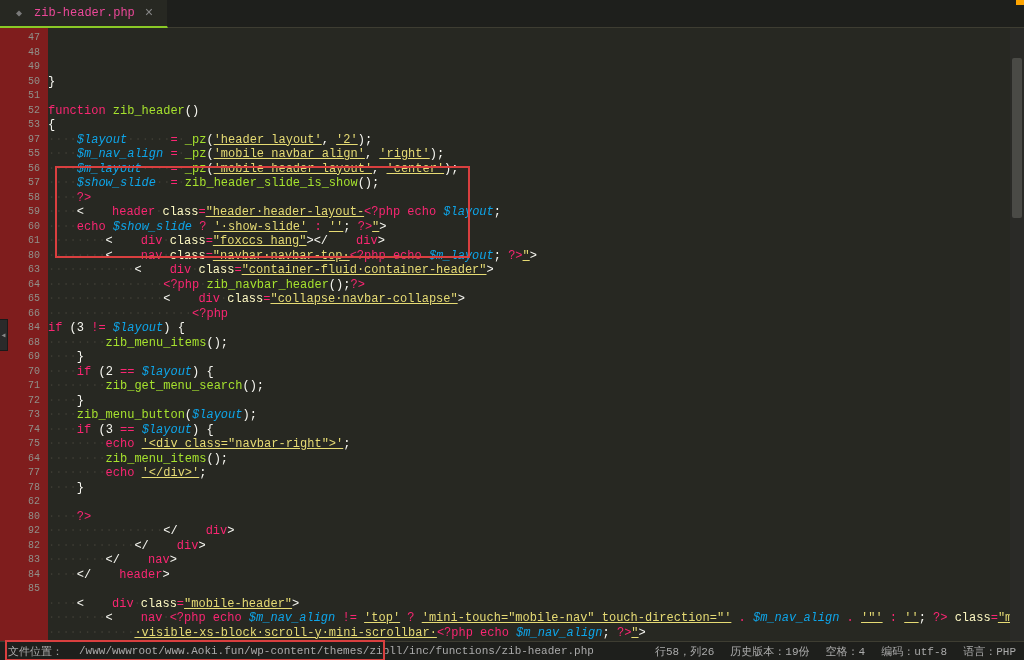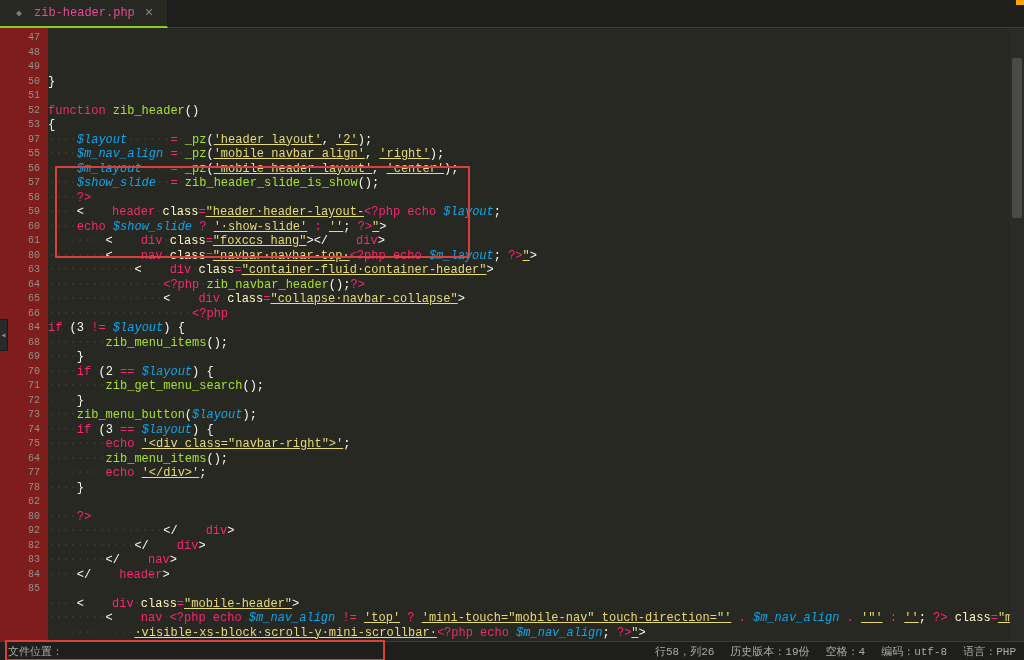--- a/index.html
+++ b/index.html
@@ -94,20 +94,21 @@
   <div class="line"><span class="pl">}</span></div><div class="line"></div><div class="line"><span class="kw">function</span><span class="pl"> </span><span class="fn">zib_header</span><span class="pl">()</span></div><div class="line"><span class="pl">{</span></div><div class="line"><span class="ws">····</span><span class="var">$layout</span><span class="ws">······</span><span class="op">=</span><span class="ws">·</span><span class="fn">_pz</span><span class="pl">(</span><span class="str">'header_layout'</span><span class="pl">, </span><span class="str">'2'</span><span class="pl">);</span></div><div class="line"><span class="ws">····</span><span class="var">$m_nav_align</span><span class="pl"> </span><span class="op">=</span><span class="ws">·</span><span class="fn">_pz</span><span class="pl">(</span><span class="str">'mobile_navbar_align'</span><span class="pl">, </span><span class="str">'right'</span><span class="pl">);</span></div><div class="line"><span class="ws">····</span><span class="var">$m_layout</span><span class="ws">····</span><span class="op">=</span><span class="ws">·</span><span class="fn">_pz</span><span class="pl">(</span><span class="str">'mobile_header_layout'</span><span class="pl">, </span><span class="str">'center'</span><span class="pl">);</span></div><div class="line"><span class="ws">····</span><span class="var">$show_slide</span><span class="ws">··</span><span class="op">=</span><span class="ws">·</span><span class="fn">zib_header_slide_is_show</span><span class="pl">();</span></div><div class="line"><span class="ws">····</span><span class="phptag">?&gt;</span></div><div class="line"><span class="ws">····</span><span class="pl">&lt;</span><span class="tag">header</span><span class="ws">·</span><span class="attr">class</span><span class="op">=</span><span class="str">"header·header-layout-</span><span class="phptag">&lt;?php</span><span class="pl"> </span><span class="kw">echo</span><span class="pl"> </span><span class="var">$layout</span><span class="pl">;</span></div><div class="line"><span class="ws">····</span><span class="kw">echo</span><span class="pl"> </span><span class="var">$show_slide</span><span class="pl"> </span><span class="op">?</span><span class="pl"> </span><span class="str">'·show-slide'</span><span class="pl"> </span><span class="op">:</span><span class="pl"> </span><span class="str">''</span><span class="pl">; </span><span class="phptag">?&gt;</span><span class="str">"</span><span class="pl">&gt;</span></div><div class="line"><span class="ws">········</span><span class="pl">&lt;</span><span class="tag">div</span><span class="ws">·</span><span class="attr">class</span><span class="op">=</span><span class="str">"foxccs_hang"</span><span class="pl">&gt;&lt;/</span><span class="tag">div</span><span class="pl">&gt;</span></div><div class="line"><span class="ws">········</span><span class="pl">&lt;</span><span class="tag">nav</span><span class="ws">·</span><span class="attr">class</span><span class="op">=</span><span class="str">"navbar·navbar-top·</span><span class="phptag">&lt;?php</span><span class="pl"> </span><span class="kw">echo</span><span class="pl"> </span><span class="var">$m_layout</span><span class="pl">; </span><span class="phptag">?&gt;</span><span class="str">"</span><span class="pl">&gt;</span></div><div class="line"><span class="ws">············</span><span class="pl">&lt;</span><span class="tag">div</span><span class="ws">·</span><span class="attr">class</span><span class="op">=</span><span class="str">"container-fluid·container-header"</span><span class="pl">&gt;</span></div><div class="line"><span class="ws">················</span><span class="phptag">&lt;?php</span><span class="ws">·</span><span class="fn">zib_navbar_header</span><span class="pl">();</span><span class="phptag">?&gt;</span></div><div class="line"><span class="ws">················</span><span class="pl">&lt;</span><span class="tag">div</span><span class="ws">·</span><span class="attr">class</span><span class="op">=</span><span class="str">"collapse·navbar-collapse"</span><span class="pl">&gt;</span></div><div class="line"><span class="ws">····················</span><span class="phptag">&lt;?php</span></div><div class="line"><span class="kw">if</span><span class="pl"> (</span><span class="pl">3</span><span class="pl"> </span><span class="op">!=</span><span class="pl"> </span><span class="var">$layout</span><span class="pl">) {</span></div><div class="line"><span class="ws">········</span><span class="fn">zib_menu_items</span><span class="pl">();</span></div><div class="line"><span class="ws">····</span><span class="pl">}</span></div><div class="line"><span class="ws">····</span><span class="kw">if</span><span class="pl"> (</span><span class="pl">2</span><span class="pl"> </span><span class="op">==</span><span class="pl"> </span><span class="var">$layout</span><span class="pl">) {</span></div><div class="line"><span class="ws">········</span><span class="fn">zib_get_menu_search</span><span class="pl">();</span></div><div class="line"><span class="ws">····</span><span class="pl">}</span></div><div class="line"><span class="ws">····</span><span class="fn">zib_menu_button</span><span class="pl">(</span><span class="var">$layout</span><span class="pl">);</span></div><div class="line"><span class="ws">····</span><span class="kw">if</span><span class="pl"> (</span><span class="pl">3</span><span class="pl"> </span><span class="op">==</span><span class="pl"> </span><span class="var">$layout</span><span class="pl">) {</span></div><div class="line"><span class="ws">········</span><span class="kw">echo</span><span class="pl"> </span><span class="str">'&lt;div class="navbar-right"&gt;'</span><span class="pl">;</span></div><div class="line"><span class="ws">········</span><span class="fn">zib_menu_items</span><span class="pl">();</span></div><div class="line"><span class="ws">········</span><span class="kw">echo</span><span class="pl"> </span><span class="str">'&lt;/div&gt;'</span><span class="pl">;</span></div><div class="line"><span class="ws">····</span><span class="pl">}</span></div><div class="line"></div><div class="line"><span class="ws">····</span><span class="phptag">?&gt;</span></div><div class="line"><span class="ws">················</span><span class="pl">&lt;/</span><span class="tag">div</span><span class="pl">&gt;</span></div><div class="line"><span class="ws">············</span><span class="pl">&lt;/</span><span class="tag">div</span><span class="pl">&gt;</span></div><div class="line"><span class="ws">········</span><span class="pl">&lt;/</span><span class="tag">nav</span><span class="pl">&gt;</span></div><div class="line"><span class="ws">····</span><span class="pl">&lt;/</span><span class="tag">header</span><span class="pl">&gt;</span></div><div class="line"></div><div class="line"><span class="ws">····</span><span class="pl">&lt;</span><span class="tag">div</span><span class="ws">·</span><span class="attr">class</span><span class="op">=</span><span class="str">"mobile-header"</span><span class="pl">&gt;</span></div><div class="line"><span class="ws">········</span><span class="pl">&lt;</span><span class="tag">nav</span><span class="ws">·</span><span class="phptag">&lt;?php</span><span class="pl"> </span><span class="kw">echo</span><span class="pl"> </span><span class="var">$m_nav_align</span><span class="pl"> </span><span class="op">!=</span><span class="pl"> </span><span class="str">'top'</span><span class="pl"> </span><span class="op">?</span><span class="pl"> </span><span class="str">'mini-touch="mobile-nav" touch-direction="'</span><span class="pl"> </span><span class="op">.</span><span class="pl"> </span><span class="var">$m_nav_align</span><span class="pl"> </span><span class="op">.</span><span class="pl"> </span><span class="str">'"'</span><span class="pl"> </span><span class="op">:</span><span class="pl"> </span><span class="str">''</span><span class="pl">; </span><span class="phptag">?&gt;</span><span class="pl"> </span><span class="attr">class</span><span class="op">=</span><span class="str">"mobile-navbar</span></div><div class="line"><span class="ws">············</span><span class="str">·visible-xs-block·scroll-y·mini-scrollbar·</span><span class="phptag">&lt;?php</span><span class="pl"> </span><span class="kw">echo</span><span class="pl"> </span><span class="var">$m_nav_align</span><span class="pl">; </span><span class="phptag">?&gt;</span><span class="str">"</span><span class="pl">&gt;</span></div><div class="line"><span class="ws">············</span><span class="phptag">&lt;?php</span></div></div>
 </div>
 
 <div class="scrollbar-track">
   <div class="scrollbar-thumb" style="top:30px;height:160px;"></div>
 </div>
 
 <div class="status-bar">
   <div class="status-left">
     <span class="status-item">文件位置：</span>
+    <span class="status-item">/www/wwwroot/www.Aoki.fun/wp-content/themes/zibll/inc/functions/zib-header.php</span>
   </div>
   <span class="status-item">行58，列26</span>
   <span class="status-item">历史版本：19份</span>
   <span class="status-item">空格：4</span>
   <span class="status-item">编码：utf-8</span>
   <span class="status-item">语言：PHP</span>
   <div class="hl-path-box"></div>
 </div>
 
 </body></html>

